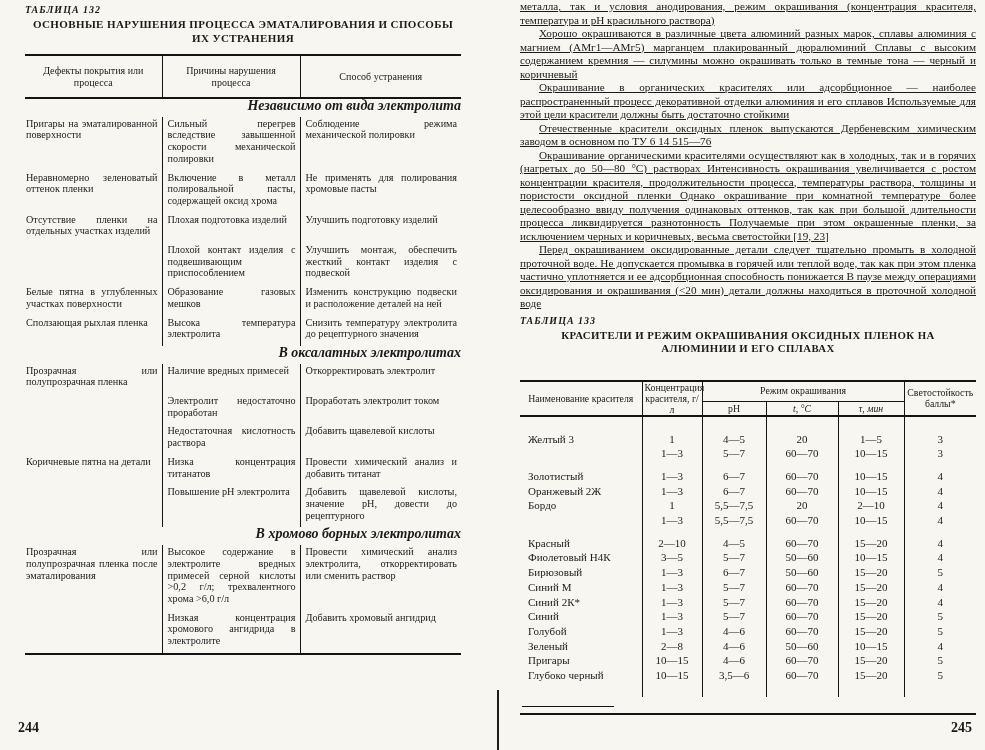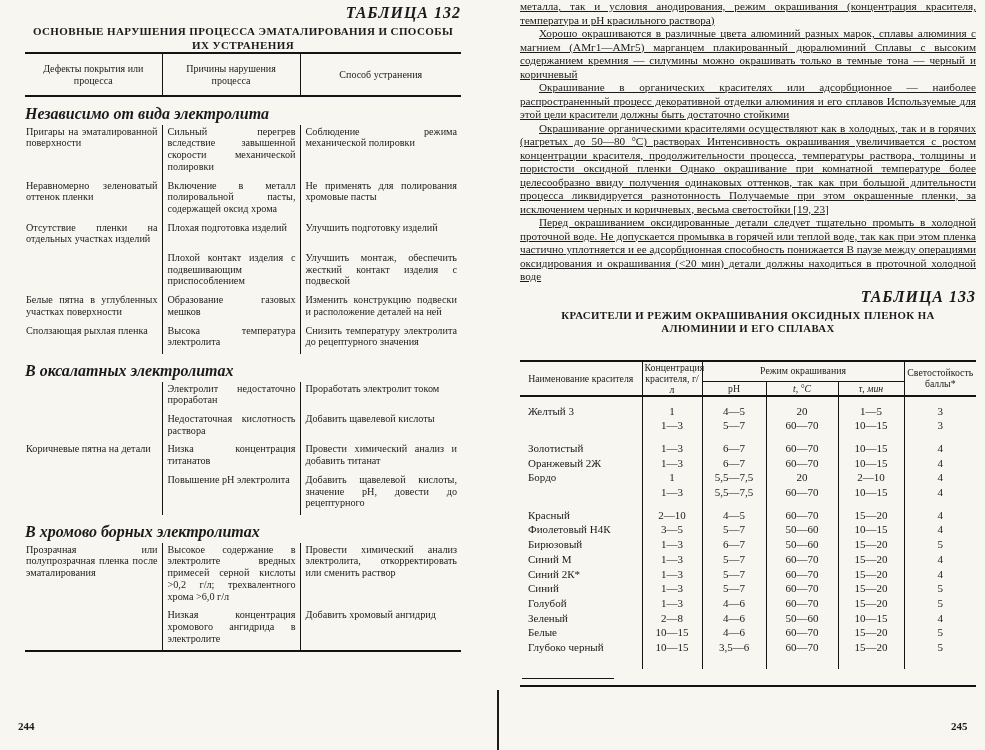--- a/index.html
+++ b/index.html
@@ -6,43 +6,43 @@
   body {
     width:985px; height:750px; position:relative; overflow:hidden;
     background:#f7f6f1; color:#1b1b1b;
     font-family:"Liberation Serif", serif;
   }
   .page { position:absolute; top:0; }
   #left-page  { left:25px;  width:436px; }
   #right-page { left:520px; width:456px; }
 
   
-  .tbl-label { text-align:right; font-weight:bold; font-style:italic;
-               font-size:16px; letter-spacing:1px; margin-top:4px; }
-  .pagenum { position:absolute; top:720px; font-weight:bold; font-size:11px; }
+  .tbl-label { font-weight:bold; font-style:italic;
+               font-size:10px; letter-spacing:1px; margin-top:4px; }
+  .pagenum { position:absolute; top:720px; font-weight:bold; font-size:14px; }
   #pn-244 { left:18px; }
   #pn-245 { left:951px; }
   .gutter-mark { position:absolute; left:497px; top:690px; width:2px; height:60px;
                  background:#1c1c1c; }
 
   
   .l-title { text-align:center; font-weight:bold; font-size:11px;
-             letter-spacing:.4px; line-height:14px; margin:2px 6px 0; }
+             letter-spacing:.4px; line-height:14px; margin:2px 6px 9px; }
   table.t132 { width:100%; border-collapse:collapse; table-layout:fixed;
                border-top:2.5px solid #141414; border-bottom:2.5px solid #141414;
                font-size:10.2px; line-height:11.7px; }
   .t132 col.c1 { width:137px; } .t132 col.c2 { width:138px; } .t132 col.c3 { width:161px; }
   .t132 th { font-weight:normal; font-size:10px; line-height:11.5px;
              border-bottom:2.5px solid #141414; padding:9px 8px; text-align:center;
              vertical-align:middle; }
   .t132 th + th { border-left:1.5px solid #141414; }
   .t132 td { vertical-align:top; text-align:justify; padding:1px 4px 6px 1px; }
   .t132 tr.data td + td { border-left:1.5px solid #141414; padding-left:5px;font-family:Liberation Serif, serif; }
-  .t132 tr.section td { text-align:left; font-style:italic; font-weight:bold;
-                        font-size:16px; padding:11px 0 5px; }
+  .t132 tr.section td { text-align:right; font-style:italic; font-weight:bold;
+                        font-size:14px; padding:1px 0 5px; }
 
   
   .para { font-size:11.2px; line-height:13.5px; text-align:justify;
           text-indent:19px; margin:0;text-decoration:underline; }
   .para.first { text-indent:0; }
   .r-title { text-align:center; font-weight:bold; font-size:10.8px;
              letter-spacing:.4px; line-height:13.5px; margin:3px 18px 24px; }
 
   
   table.t133 { width:100%; border-collapse:collapse; table-layout:fixed;
@@ -53,21 +53,21 @@
   .t133 thead { border-bottom:2.5px solid #141414; }
   .t133 thead th { font-weight:normal; font-size:9.8px; line-height:11px;
                    vertical-align:middle; padding:0 2px; }
   .t133 th.bl, .t133 td.bl { border-left:1.5px solid #141414; }
   .t133 th.regime { border-bottom:1.5px solid #141414; padding:3px 0 4px; }
   .t133 th.ital { font-style:italic; }
   .t133 tbody td { text-align:center; padding:1px 2px 1.5px; font-size:11px;
                    line-height:12.2px; }
   .t133 tbody td.name { text-align:left; padding-left:8px; }
   .t133 tbody tr.gap td { padding-top:9px; }
-  .t133 tbody tr.firstrow td { padding-top:8px; }
+  .t133 tbody tr.firstrow td { padding-top:16px; }
   .t133 tbody tr.spacer td { height:12px; }
 
   .fn-rule { width:92px; border-top:1.5px solid #141414; margin:9px 0 4px 2px; }
   .footnote { font-size:9.8px; padding-left:22px; letter-spacing:.3px; }
   .bottom-rule { border-top:2.5px solid #141414; margin-top:6px; }
 </style>
 </head>
 <body>
 
 <div class="page" id="left-page">
@@ -118,20 +118,25 @@
         </tr>
         <tr class="data">
           <td>Сползающая рыхлая пленка</td>
           <td>Высока температура электролита</td>
           <td>Снизить температуру электролита до рецептурного значения</td>
         </tr>
         <tr class="section">
           <td colspan="3">В оксалатных электролитах</td>
         </tr>
         <tr class="data">
+          <td>Прозрачная или полупрозрачная пленка</td>
+          <td>Наличие вредных примесей</td>
+          <td>Откорректировать электролит</td>
+        </tr>
+        <tr class="data">
           <td></td>
           <td>Электролит недостаточно проработан</td>
           <td>Проработать электролит током</td>
         </tr>
         <tr class="data">
           <td></td>
           <td>Недостаточная кислотность раствора</td>
           <td>Добавить щавелевой кислоты</td>
         </tr>
         <tr class="data">
@@ -159,20 +164,21 @@
         </tr>
       </tbody>
   </table>
 </div>
 
 <div class="page" id="right-page">
   <div id="right-paragraphs">
       <p class="para first">металла, так и условия анодирования, режим окрашивания (концентрация красителя, температура и pH красильного раствора)</p>
       <p class="para">Хорошо окрашиваются в различные цвета алюминий разных марок, сплавы алюминия с магнием (АМг1—АМг5) марганцем плакированный дюралюминий Сплавы с высоким содержанием кремния — силумины можно окрашивать только в темные тона — черный и коричневый</p>
       <p class="para">Окрашивание в органических красителях или адсорбционное — наиболее распространенный процесс декоративной отделки алюминия и его сплавов Используемые для этой цели красители должны быть достаточно стойкими</p>
+      <p class="para">Отечественные красители оксидных пленок выпускаются Дербеневским химическим заводом в основном по ТУ 6 14 515—76</p>
       <p class="para">Окрашивание органическими красителями осуществляют как в холодных, так и в горячих (нагретых до 50—80 °С) растворах Интенсивность окрашивания увеличивается с ростом концентрации красителя, продолжительности процесса, температуры раствора, толщины и пористости оксидной пленки Однако окрашивание при комнатной температуре более целесообразно ввиду получения одинаковых оттенков, так как при большой длительности процесса ликвидируется разнотонность Получаемые при этом окрашенные пленки, за исключением черных и коричневых, весьма светостойки [19, 23]</p>
       <p class="para">Перед окрашиванием оксидированные детали следует тщательно промыть в холодной проточной воде. Не допускается промывка в горячей или теплой воде, так как при этом пленка частично уплотняется и ее адсорбционная способность понижается В паузе между операциями оксидирования и окрашивания (&lt;20 мин) детали должны находиться в проточной холодной воде</p>
     </div>
 
   <div class="tbl-label">ТАБЛИЦА 133</div>
   <div class="r-title">КРАСИТЕЛИ И РЕЖИМ ОКРАШИВАНИЯ ОКСИДНЫХ ПЛЕНОК НА АЛЮМИНИИ И ЕГО СПЛАВАХ</div>
 
   <table class="t133" id="table-133">
     <colgroup>
         <col class="n">
@@ -302,21 +308,21 @@
         </tr>
         <tr>
           <td class="name">Зеленый</td>
           <td class="bl">2—8</td>
           <td class="bl">4—6</td>
           <td class="bl">50—60</td>
           <td class="bl">10—15</td>
           <td class="bl">4</td>
         </tr>
         <tr>
-          <td class="name">Белые</td>
+          <td class="name">Пригары</td>
           <td class="bl">10—15</td>
           <td class="bl">4—6</td>
           <td class="bl">60—70</td>
           <td class="bl">15—20</td>
           <td class="bl">5</td>
         </tr>
         <tr>
           <td class="name">Глубоко черный</td>
           <td class="bl">10—15</td>
           <td class="bl">3,5—6</td>

